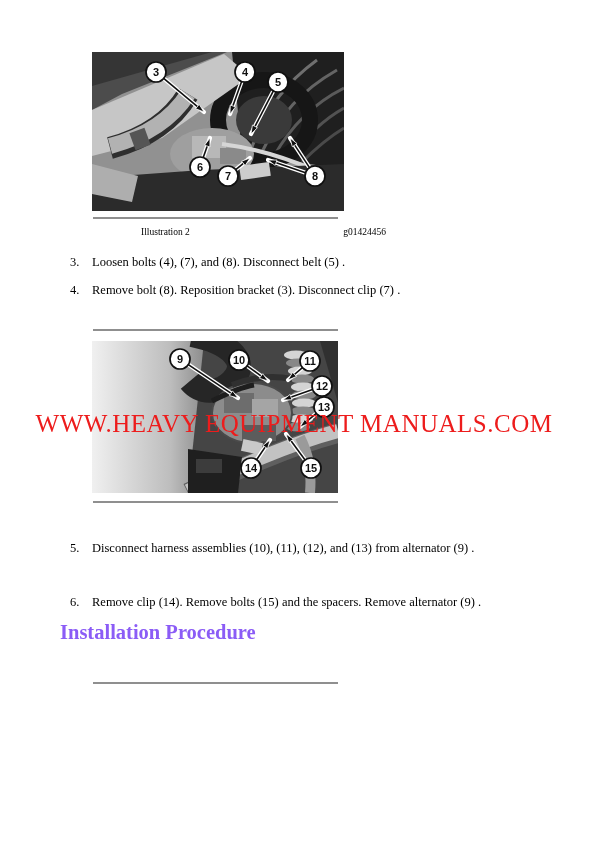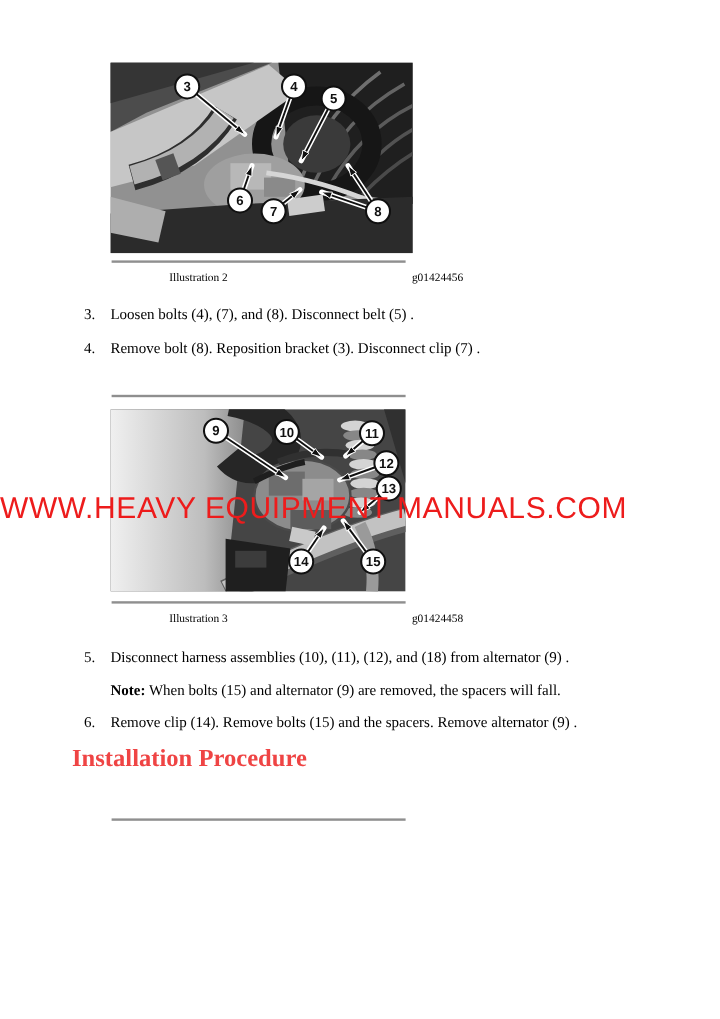--- a/index.html
+++ b/index.html
@@ -10,22 +10,22 @@
   .rule{position:absolute;left:93px;width:245px;height:2px;background:#8f8f8f;}
   .caption{position:absolute;left:93px;width:245px;display:flex;justify-content:space-between;
            font-size:9.5px;line-height:12px;margin-left:48px;}
   .step{position:absolute;left:0;width:560px;font-size:12.5px;line-height:16px;}
   .step .num{position:absolute;left:70px;}
   .step .txt{position:absolute;left:92px;width:460px;}
   .note{position:absolute;left:92px;width:460px;font-size:12.5px;line-height:16px;}
   .note b{font-weight:bold;}
   .heading{position:absolute;left:60px;margin:0;font-size:20.5px;line-height:24px;
            font-weight:bold;color:#1e3d96;font-family:"Liberation Serif",serif;}
-  .watermark{position:absolute;left:0;top:410px;width:588px;
-             font-family:Liberation Sans, sans-serif;font-size:25px;line-height:28px;
+  .watermark{position:absolute;left:0;top:410px;width:588px;text-align:center;
+             font-family:Liberation Serif, serif;font-size:25px;line-height:28px;
              letter-spacing:0.5px;color:#ed1c1c;z-index:50;white-space:nowrap;}
 </style>
 </head>
 <body>
 
 <div class="page">
 
   <figure class="photo" style="left:92px;top:52px;">
     <svg width="252" height="159" viewBox="0 0 252 159">
       <rect width="252" height="159" fill="#919191"></rect>
@@ -218,39 +218,31 @@
             <polygon points="194 93 201.34173978529785 98.20565624345046 196.77998415938944 101.55988832132428" fill="#101010" stroke="#ffffff" stroke-width="0.8"></polygon>
             <circle cx="219" cy="127" r="10" fill="#ffffff" stroke="#101010" stroke-width="1.7"></circle>
             <text x="219" y="130.8" text-anchor="middle" font-size="11" font-weight="bold" font-family="&quot;Liberation Sans&quot;, sans-serif" fill="#101010">15</text>
           </g>
         </g>
     </svg>
   </figure>
 
   <div class="rule" style="top:501px;"></div>
 
-  <div class="caption" style="top:510px;">
-    <span>Illustration 3</span>
-    <span>g01424458</span>
-  </div>
 
   <div class="step" style="top:540px;">
     <span class="num">5.</span>
-    <span class="txt">Disconnect harness assemblies (10), (11), (12), and (18) from alternator (9) .</span>
-  </div>
-
-  <div class="note" style="top:567px;">
-    <b>Note:</b>
-    <span>When bolts (15) and alternator (9) are removed, the spacers will fall.</span>
-  </div>
+    <span class="txt">Disconnect harness assemblies (10), (11), (12), and (13) from alternator (9) .</span>
+  </div>
+
 
   <div class="step" style="top:594px;">
     <span class="num">6.</span>
     <span class="txt">Remove clip (14). Remove bolts (15) and the spacers. Remove alternator (9) .</span>
   </div>
 
-  <h2 class="heading" style="top: 620px; color: #ef4444;">Installation Procedure</h2>
+  <h2 class="heading" style="top: 620px; color: #8b5cf6;">Installation Procedure</h2>
 
   <div class="rule" style="top:682px;"></div>
 
   <div class="watermark" style="color: rgb(237, 28, 28);">WWW.HEAVY EQUIPMENT MANUALS.COM</div>
 
 </div>
 
 </body></html>

